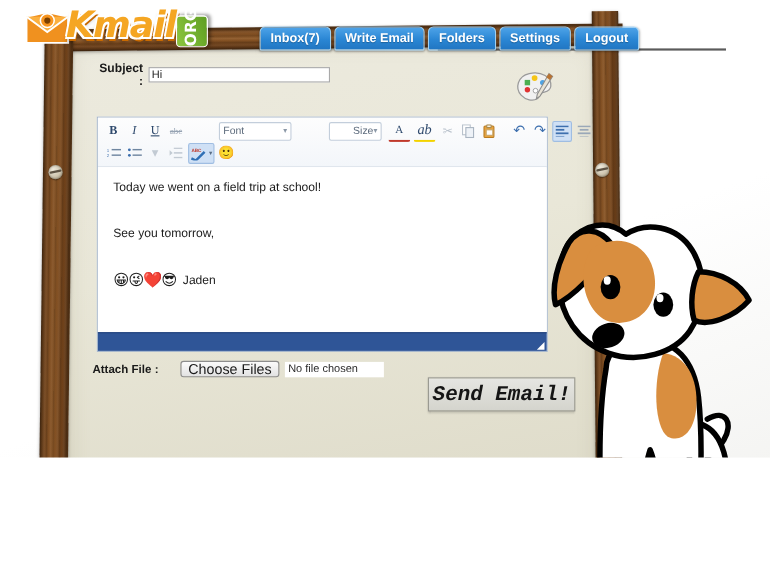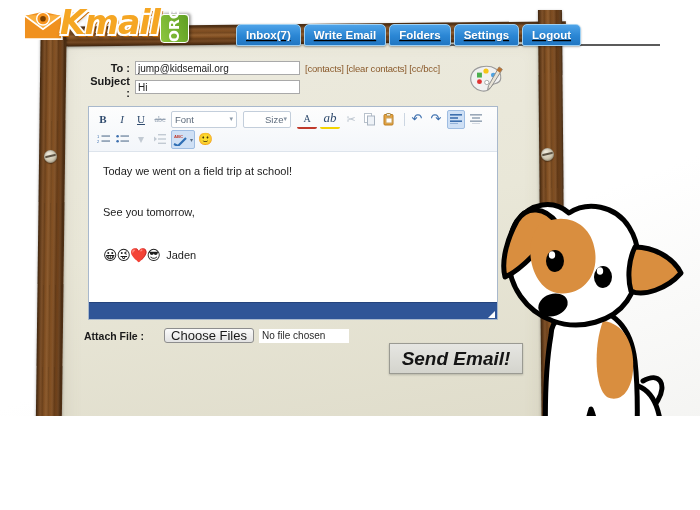--- a/index.html
+++ b/index.html
@@ -116,21 +116,20 @@
   }
 
   
   .navbar {
     position: absolute;
     left: 236px; top: 24px;
     height: 22px;
     z-index: 45;
     display: flex;
     align-items: center;
-    text-decoration: underline;
   }
   .nav-tab {
     height: 20px;
     line-height: 20px;
     padding: 0 9px;
     margin-right: 3px;
     background: linear-gradient(180deg, #4ea3e8 0%, #2a86d4 55%, #2176c2 100%);
     border: 1px solid #9fd0f2;
     border-radius: 5px 5px 2px 2px;
     color: #ffffff;
@@ -257,20 +256,21 @@
     border-radius: 2px;
     margin-right: 6px;
     display: flex;
     align-items: center;
     justify-content: space-between;
     padding: 0 3px;
     font-size: 9.5px;
     color: #5d6b7c;
     cursor: pointer;
     font-family: "Liberation Sans", sans-serif;
+    margin-left: 28px;
   }
   .tb-select .caret { font-size: 7px; color: #8b98a7; }
 
   .body-area {
     height: 150px;
     padding: 12px 14px;
     background: #ffffff;
     font-size: 11px;
     color: #1c1c1c;
     line-height: 1.35;
@@ -351,21 +351,21 @@
     border: 1px solid #9a9a92;
     display: flex;
     align-items: center;
     justify-content: center;
     font-size: 19px;
     font-weight: bold;
     font-style: italic;
     color: #151515;
     cursor: pointer;
     z-index: 22;
-    font-family: Liberation Sans, sans-serif;
+    font-family: Liberation Mono, monospace;
     box-shadow: 0 1px 2px rgba(0,0,0,0.2);
   }
 
   
   .dog {
     position: absolute;
     left: 495px; top: 185px;
     width: 215px; height: 330px;
     z-index: 60;
     pointer-events: none;
@@ -409,29 +409,20 @@
     <div class="nav-tab">Inbox(7)</div>
     <div class="nav-tab">Write Email</div>
     <div class="nav-tab">Folders</div>
     <div class="nav-tab">Settings</div>
     <div class="nav-tab">Logout</div>
   </div>
   <div class="nav-rule"></div>
 
   <div class="compose">
     <div class="field-row">
-      <div class="field-label">To :</div>
-      <input class="field-input to-input" type="text" value="jump@kidsemail.org" style="">
-      <div class="links">
-        <a>[contacts]</a>
-        <a>[clear contacts]</a>
-        <a>[cc/bcc]</a>
-      </div>
-    </div>
-    <div class="field-row">
       <div class="field-label">Subject :</div>
       <input class="field-input subject-input" type="text" value="Hi" style="">
     </div>
   </div>
 
   <svg class="palette-btn" viewBox="0 0 48 44">
     <path d="M9 30 C2 22 5 9 18 6 C32 3 43 10 42 20 C41.5 26 36 26 33 27 C29.5 28.2 30 32 27 34 C22 37 14 35.5 9 30 Z" fill="#f1f1f1" stroke="#9a9a9a" stroke-width="1.4"></path>
     <rect x="13" y="13" width="6" height="6" fill="#4caf50"></rect>
     <circle cx="24" cy="11" r="3.2" fill="#f5c518"></circle>
     <circle cx="33" cy="16" r="3" fill="#4fa3e3"></circle>

